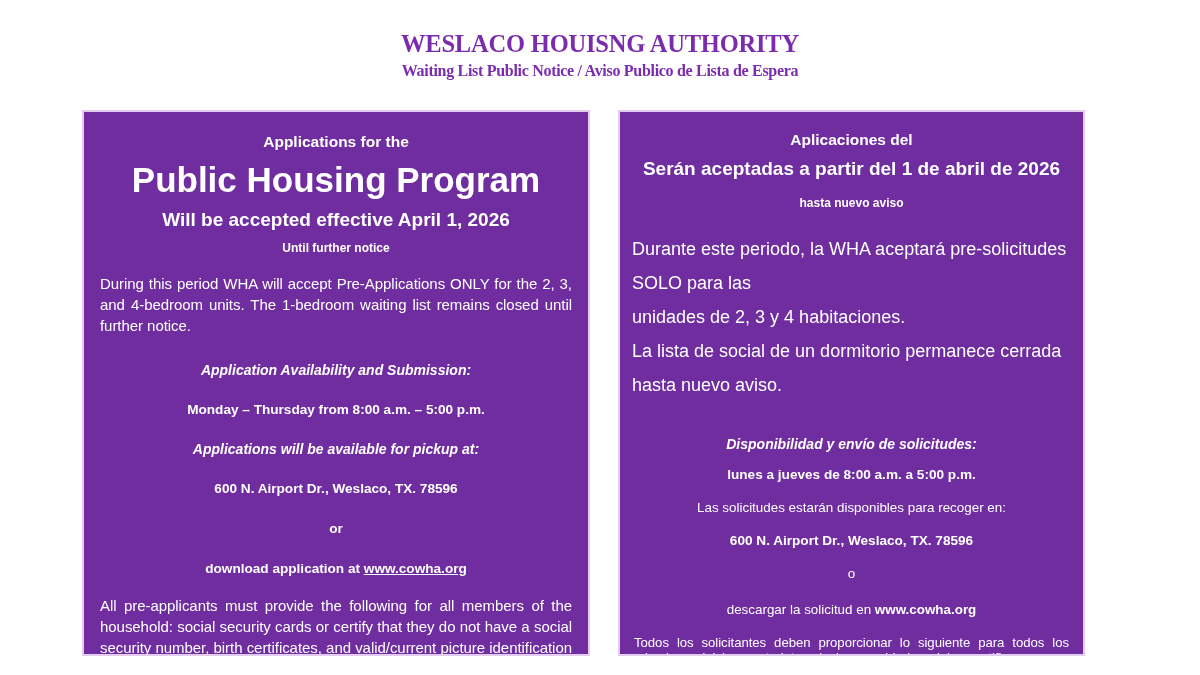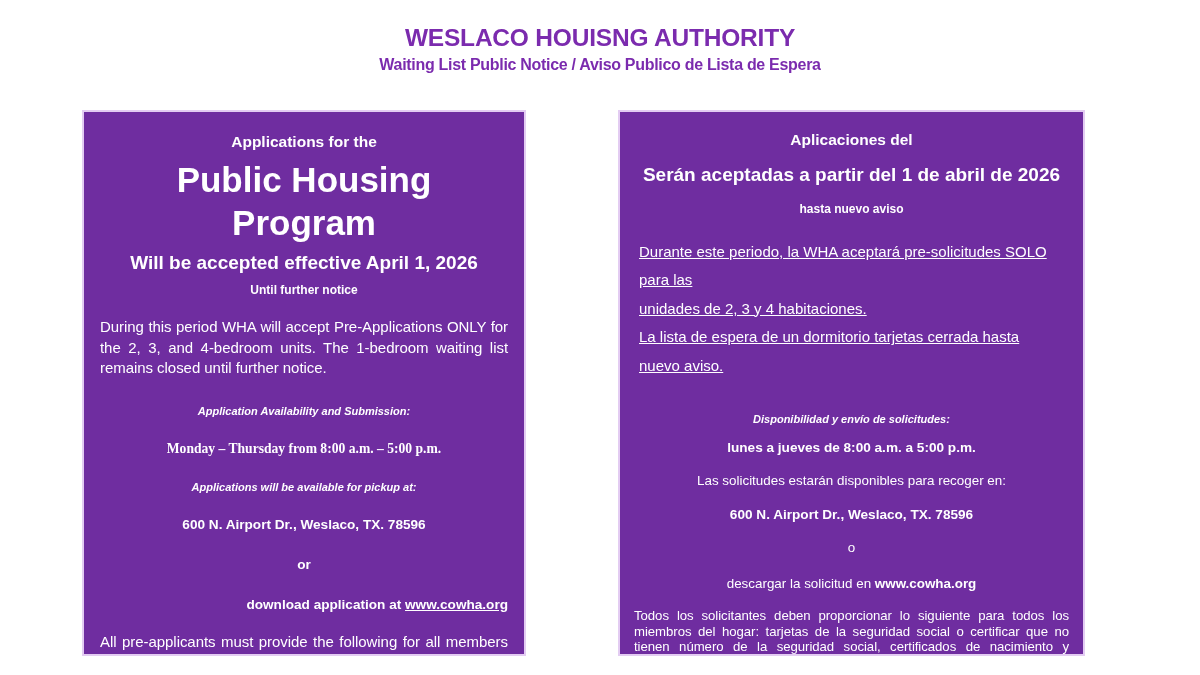--- a/index.html
+++ b/index.html
@@ -16,24 +16,25 @@
   .poster {
     position: relative;
     width: 1200px;
     height: 675px;
   }
 
   
   .header {
     position: absolute;
     left: 0;
-    top: 24px;
+    top: 30px;
     width: 1200px;
     text-align: center;
     color: #7b2bae;
+    font-family: Liberation Serif, serif;
   }
   .header-line1 {
     font-size: 24.5px;
     font-weight: bold;
     letter-spacing: -0.2px;
     line-height: 1.18;
   }
   .header-line2 {
     font-size: 16px;
     font-weight: bold;
@@ -47,21 +48,21 @@
     position: absolute;
     top: 110px;
     background: #6f2da0;
     border: 2px solid #e3ccf2;
     box-sizing: border-box;
     color: #ffffff;
     overflow: hidden;
   }
   .panel-left {
     left: 82px;
-    width: 444px;
+    width: 508px;
     height: 546px;
     padding: 20px 8px 0 8px;
   }
   .panel-right {
     left: 618px;
     width: 467px;
     height: 546px;
     padding: 18px 8px 0 8px;
   }
 
@@ -95,21 +96,21 @@
     text-align: justify;
     letter-spacing: -0.05px;
   }
   .body-ctr {
     font-size: 13.4px;
     font-weight: normal;
     line-height: 1.4;
     text-align: center;
   }
   .ital-bold {
-    font-size: 11px;
+    font-size: 14px;
     font-weight: bold;
     font-style: italic;
     text-align: center;
   }
   .bold-ctr {
     font-size: 13.6px;
     font-weight: bold;
     text-align: center;
   }
   .tight {
@@ -126,33 +127,33 @@
     font-weight: bold;
   }
 
   
   .l-sub       { margin: 0 18px; }
   .l-big       { margin: 8px 18px 0; }
   .l-mid       { margin: 6px 18px 0; }
   .l-small     { margin: 8px 18px 0; }
   .l-para1     { margin: 18px 8px 0; }
   .l-avail     { margin: 26px 8px 0; }
-  .l-hours     { margin: 24px 8px 0; font-family: Liberation Serif, serif; }
+  .l-hours     { margin: 24px 8px 0; }
   .l-pickup    { margin: 24px 8px 0; }
   .l-addr      { margin: 24px 8px 0; }
   .l-or        { margin: 25px 8px 0; }
-  .l-dl        { margin: 25px 8px 0; text-align: right; }
+  .l-dl        { margin: 25px 8px 0; }
   .l-para2     { margin: 20px 8px 0; }
 
   
   .r-sub     { margin: 0 14px; }
   .r-big     { margin: 7px 6px 0; }
-  .r-mid     { margin: 14px 10px 0; }
+  .r-mid     { margin: 8px 10px 0; }
   .r-small   { margin: 14px 10px 0; }
-  .r-p1      { margin: 20px 11px 0; font-size: 15px; line-height: 1.9; text-align: left; text-decoration: underline; }
+  .r-p1      { margin: 20px 4px 0; font-size: 18px; line-height: 1.9; text-align: left; }
   .r-avail   { margin: 33px 8px 0; }
   .r-hours   { margin: 15px 8px 0; }
   .r-pickup  { margin: 17px 8px 0; }
   .r-addr    { margin: 16px 8px 0; }
   .r-or      { margin: 17px 8px 0; }
   .r-dl      { margin: 17px 8px 0; }
   .r-p2      { margin: 15px 6px 0; }
 </style>
 </head>
 <body>
@@ -199,21 +200,21 @@
     <div class="sub-head ctr r-sub">Aplicaciones del</div>
 
 
     <div class="mid-head ctr r-mid">Serán aceptadas a partir del 1 de abril de 2026</div>
 
     <div class="small-head ctr r-small">hasta nuevo aviso</div>
 
     <div class="r-p1">
       <div>Durante este periodo, la WHA aceptará  pre-solicitudes SOLO para las</div>
       <div>unidades de 2, 3 y 4 habitaciones.</div>
-      <div>La lista de espera de un dormitorio tarjetas cerrada hasta nuevo aviso.</div>
+      <div>La lista de social de un dormitorio permanece cerrada hasta nuevo aviso.</div>
     </div>
 
     <div class="ital-bold r-avail">Disponibilidad y envío de solicitudes:</div>
 
     <div class="bold-ctr r-hours">lunes a jueves de 8:00 a.m. a 5:00 p.m.</div>
 
     <div class="body-ctr r-pickup">Las solicitudes estarán disponibles para recoger en:</div>
 
     <div class="bold-ctr r-addr">600 N. Airport Dr., Weslaco, TX. 78596</div>
 

